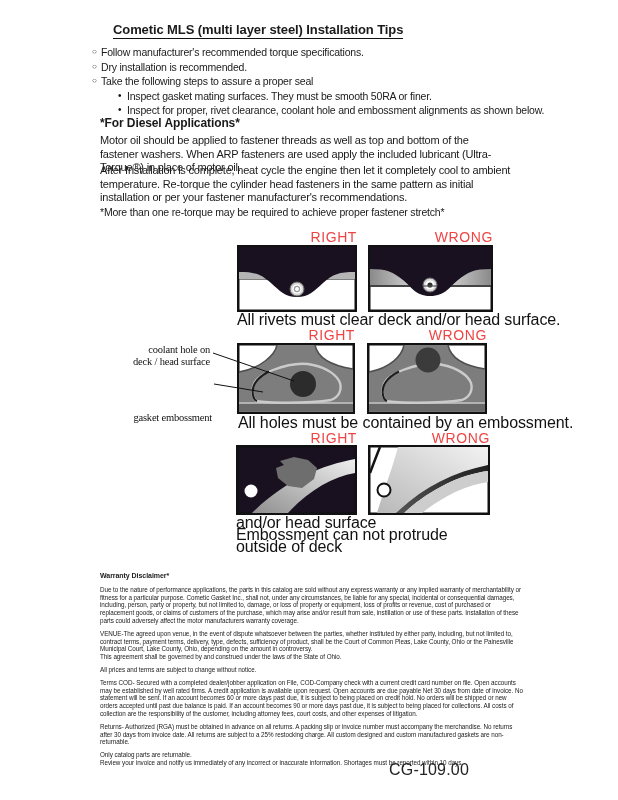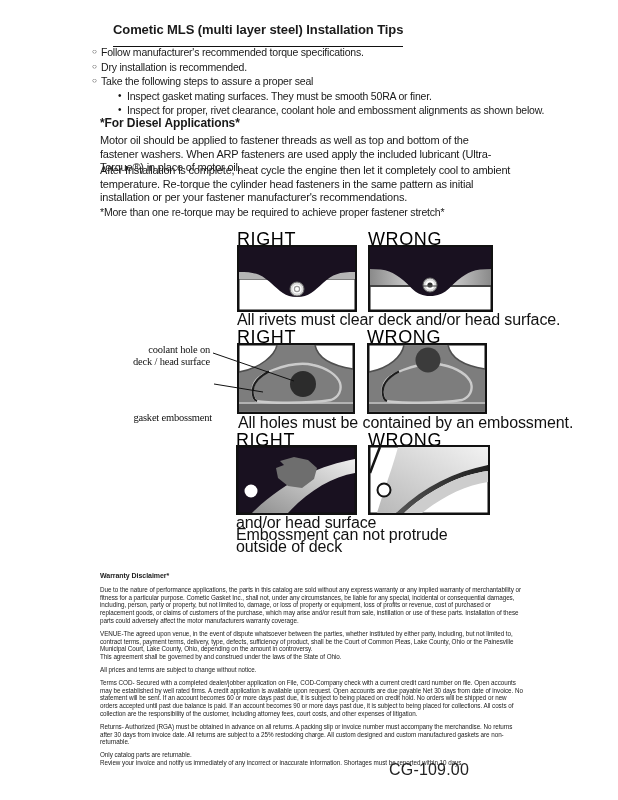--- a/index.html
+++ b/index.html
@@ -4,34 +4,34 @@
 <style>
   html,body{margin:0;padding:0;background:#fff;}
   .page{
     position:relative;width:618px;height:800px;background:#ffffff;overflow:hidden;
     font-family:"Liberation Sans",sans-serif;color:#1a1a1a;
   }
   .abs{position:absolute;}
   
   .doc-title{
     left:113px;top:22px;font-size:13px;font-weight:bold;letter-spacing:-0.1px;
-    border-bottom:1.8px solid #111;padding-bottom:9px;white-space:nowrap;
+    border-bottom:1.8px solid #111;padding-bottom:1px;white-space:nowrap;
   }
   .tips{left:92px;top:45px;font-size:10.5px;letter-spacing:-0.2px;line-height:14.5px;width:470px;}
   .b-row{display:flex;}
   .b-row .mk{width:9px;flex:0 0 9px;font-size:8px;line-height:14.5px;color:#333;}
   .b-row.sub{margin-left:26px;}
   .b-row.sub .mk{font-size:10px;color:#111;}
   .diesel-h{left:100px;top:116px;font-size:12px;font-weight:bold;letter-spacing:-0.1px;}
   .body-p{font-size:11px;letter-spacing:-0.2px;line-height:13.5px;width:408px;}
   .p1{left:100px;top:134px;}
   .p2{left:100px;top:164px;width:418px;}
   .note{left:100px;top:206px;font-size:10.5px;letter-spacing:-0.2px;}
   
-  .rw{font-size:18px;letter-spacing:0.6px;text-align:left;color:#000000;}
+  .rw{font-size:14px;letter-spacing:0.6px;text-align:right;color:#ef4444;}
   .cap{font-size:16px;letter-spacing:-0.1px;line-height:12px;color:#111;}
   .fig{line-height:0;}
   .fig svg{display:block;}
   .lead-label{font-size:10.5px;letter-spacing:-0.2px;line-height:11.5px;text-align:right;color:#111;font-family:Liberation Serif, serif;}
   .overlay{pointer-events:none;z-index:5;}
   
   .warr{left:100px;top:572px;width:424px;font-size:6.3px;line-height:7.8px;letter-spacing:-0.05px;color:#222;}
   .warr-h{font-size:7px;font-weight:bold;margin:0 0 6px 0;}
   .wp{margin:0 0 5px 0;}
   .wp.tight{margin-bottom:0;}

